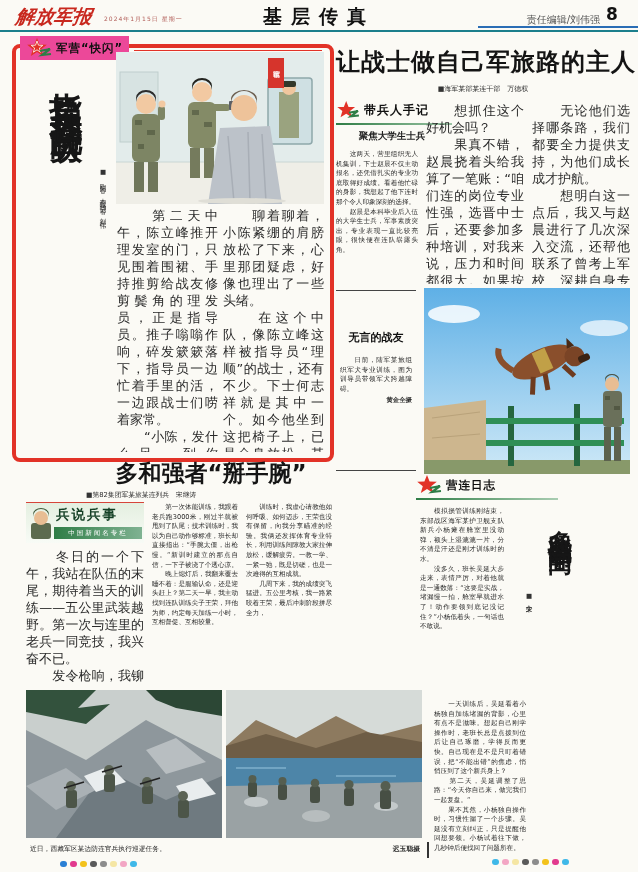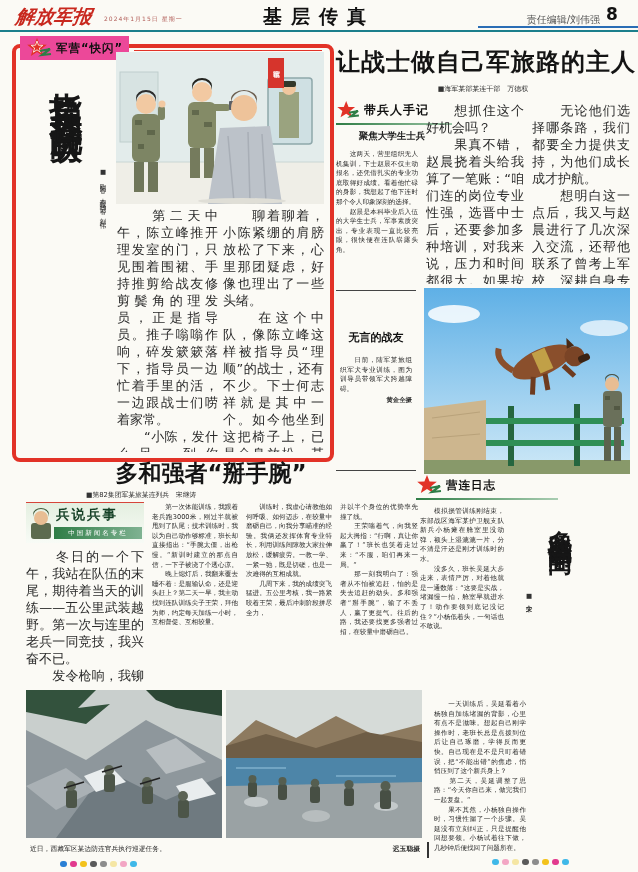--- a/index.html
+++ b/index.html
@@ -179,25 +179,22 @@
     </svg>
     <div class="abs" style="left:30px;top:3px;font-size:13.5px;font-weight:900;color:#133f24;letter-spacing:2px;">兵说兵事</div>
     <div class="abs" style="left:28px;top:24px;width:88px;height:12px;background:linear-gradient(90deg,#2f7d46,#7fb292);
          color:#fff;font-size:6.5px;line-height:12px;text-align:center;letter-spacing:2px;">中国新闻名专栏</div>
   </div>
 
   <div class="abs txt" style="left:26px;top:548px;width:118px;height:138px;">　　冬日的一个下午，我站在队伍的末尾，期待着当天的训练——五公里武装越野。第一次与连里的老兵一同竞技，我兴奋不已。
 　　发令枪响，我铆足劲往前冲，却渐渐被甩开。老兵们陆续从我身边超过，连呼吸都没乱，我的两条腿却像灌了铅。冲过终点，班长递来水壶：“别灰心，差距就是方向。”</div>
   <div class="abs txt txt-sm" style="left:152px;top:503px;width:86px;height:183px;">　　第一次体能训练，我跟着老兵跑3000米，刚过半就被甩到了队尾；技术训练时，我以为自己动作够标准，班长却直接指出：“手腕太僵，出枪慢。”新训时建立的那点自信，一下子被浇了个透心凉。
 　　晚上熄灯后，我翻来覆去睡不着：是服输认命，还是迎头赶上？第二天一早，我主动找到连队训练尖子王荣，拜他为师，约定每天加练一小时，互相督促、互相较量。</div>
-  <div class="abs txt txt-sm" style="left:246px;top:503px;width:86px;height:183px;">　　训练时，我虚心请教他如何呼吸、如何迈步，在较量中磨砺自己，向我分享瞄准的经验。我俩还发挥体育专业特长，利用训练间隙教大家拉伸放松，缓解疲劳。一教一学、一紧一弛，既是切磋，也是一次难得的互相成就。
+  <div class="abs txt txt-sm" style="left:246px;top:503px;width:86px;height:183px;">　　训练时，我虚心请教他如何呼吸、如何迈步，王荣也没有保留，向我分享瞄准的经验。我俩还发挥体育专业特长，利用训练间隙教大家拉伸放松，缓解疲劳。一教一学、一紧一弛，既是切磋，也是一次难得的互相成就。
 　　几周下来，我的成绩突飞猛进。五公里考核，我一路紧咬着王荣，最后冲刺阶段拼尽全力，</div>
-  <div class="abs txt txt-sm" style="left:340px;top:503px;width:78px;height:183px;">并以半个身位的优势率先撞了线。
-　　王荣喘着气，向我竖起大拇指：“行啊，真让你赢了！”班长也笑着走过来：“不服，咱们再来一局。”
-　　那一刻我明白了：强者从不怕被追赶，怕的是失去追赶的劲头。多和强者“掰手腕”，输了不丢人，赢了更提气。往后的路，我还要找更多强者过招，在较量中磨砺自己。</div>
 
   <div class="abs badge-row" style="left:416px;top:474px;">
     <svg width="26" height="22" viewBox="0 0 26 22">
       <polygon points="11,1 13.6,7.6 20.8,7.8 15.2,12.2 17.2,19 11,15 4.8,19 6.8,12.2 1.2,7.8 8.4,7.6" fill="#e23227"></polygon>
       <polyline points="14,14 24,12 16,18 25,17" fill="none" stroke="#2f7d46" stroke-width="2.2"></polyline>
     </svg>
     <span class="badge-text" style="font-size:11.5px;">营连日志</span>
   </div>
   <div class="abs" style="left:416px;top:498px;width:142px;height:2px;background:linear-gradient(90deg,#2f7d46,#a9cdb2);"></div>
 

